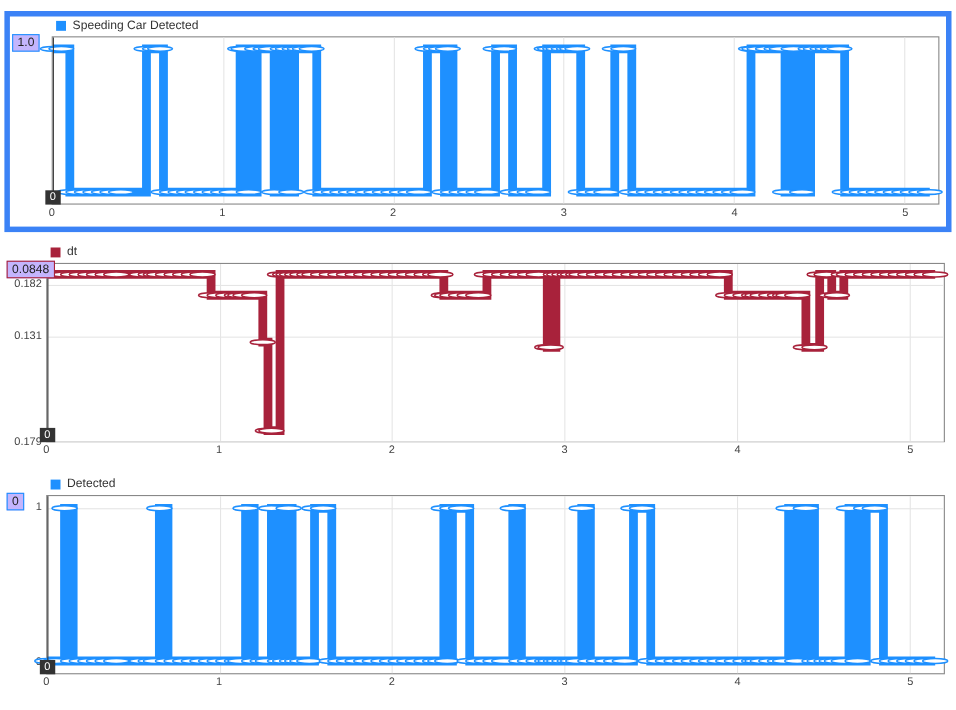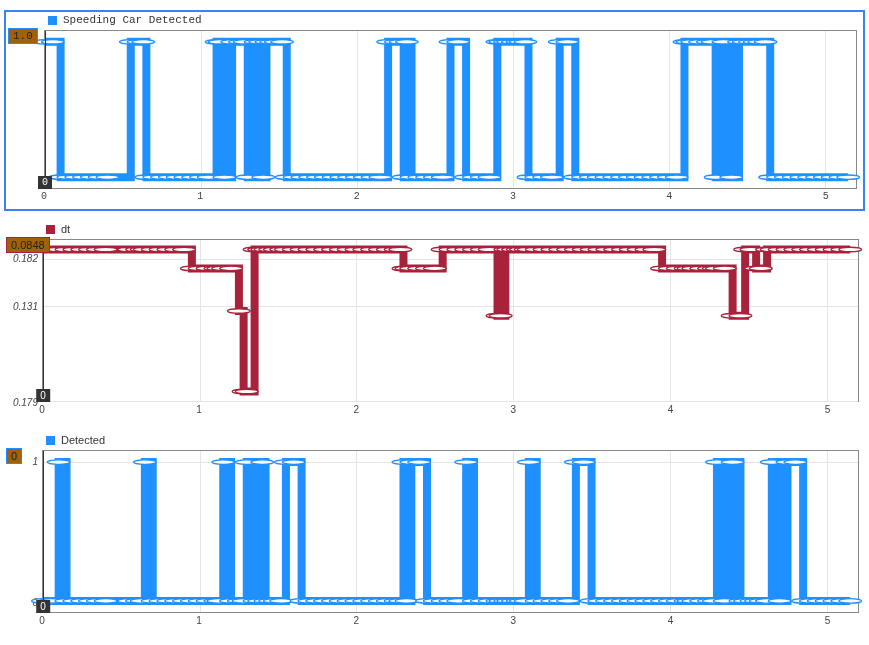--- a/index.html
+++ b/index.html
@@ -16,22 +16,21 @@
     position: relative;
     box-sizing: border-box;
   }
   .panel {
     position: absolute;
     left: 4px;
     right: 4px;
     box-sizing: border-box;
   }
   .panel.selected {
-    border: 2px solid #3b82f6;
-    font-family: Liberation Mono, monospace;
+    border: 5px solid #3b82f6;
   }
   .legend {
     position: absolute;
     top: 2px;
     left: 42px;
     font-size: 11px;
     display: flex;
     align-items: center;
     gap: 6px;
   }
@@ -55,21 +54,20 @@
     width: 36px;
   }
   .ytick {
     position: absolute;
     right: 2px;
     transform: translateY(-50%);
     font-size: 10px;
     color: #444;
     text-align: right;
     width: 34px;
-    font-style: italic;
   }
   .chart-area {
     position: absolute;
     left: 38px;
     right: 6px;
     top: 0;
     bottom: 20px;
     border: 1px solid #888;
     box-sizing: border-box;
     background: #fff;
@@ -93,21 +91,21 @@
     background: #e5e5e5;
   }
   .vgrid { top: 0; bottom: 0; width: 1px; }
   .hgrid { left: 0; right: 0; height: 1px; }
 
   .value-badge {
     position: absolute;
     left: 2px;
     font-size: 11px;
     border: 1px solid;
-    background: #a16207;
+    background: #c4b5fd;
     padding: 0 4px;
     line-height: 14px;
     z-index: 4;
   }
   .time-cursor-badge {
     position: absolute;
     bottom: 18px;
     background: #333;
     color: #fff;
     font-size: 10px;

